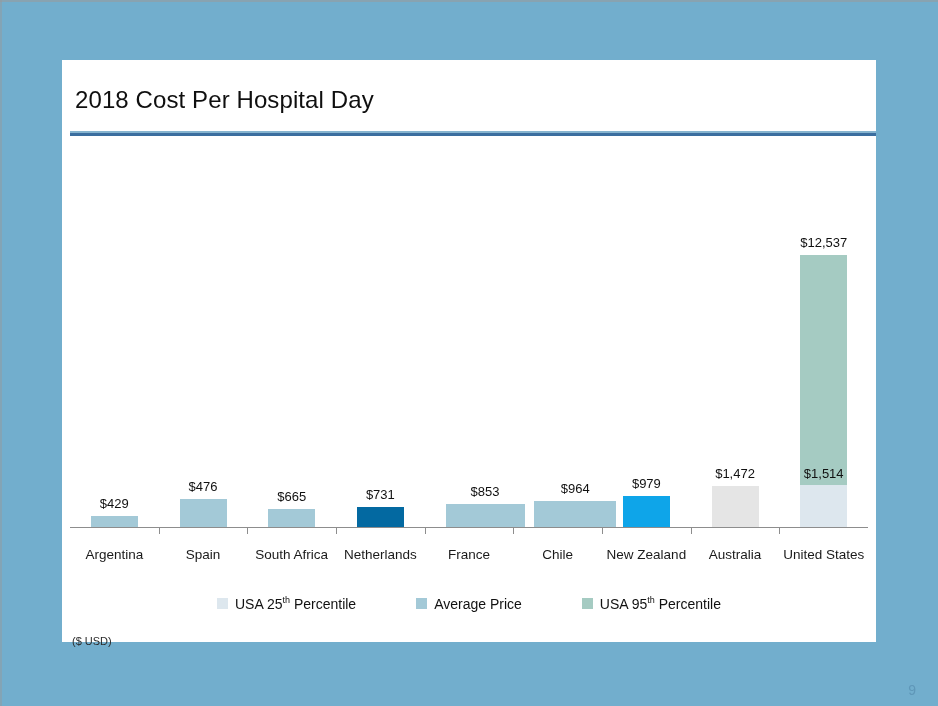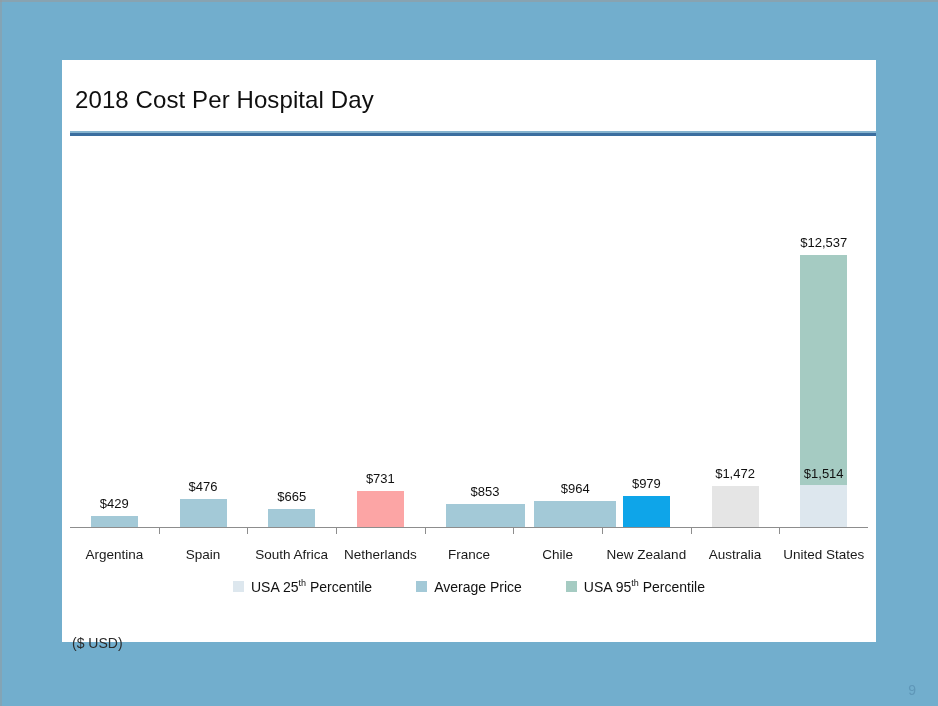--- a/index.html
+++ b/index.html
@@ -157,26 +157,26 @@
     white-space: nowrap;
   }
   .seg-label.inside-top {
     top: -19px;
   }
 
   
   .legend {
     position: absolute;
     left: 0;
-    top: 438px;
+    top: 455px;
     width: 814px;
     display: flex;
     justify-content: center;
     align-items: center;
-    gap: 44px;
+    gap: 60px;
   }
   .legend-item {
     display: flex;
     align-items: center;
     gap: 7px;
   }
   .swatch {
     width: 11px;
     height: 11px;
     display: inline-block;
@@ -188,21 +188,21 @@
   }
   .legend-text sup {
     font-size: 9px;
     vertical-align: super;
   }
 
   .usd-note {
     position: absolute;
     left: 10px;
     top: 495px;
-    font-size: 14px;
+    font-size: 11px;
     color: #2b2b2b;
   }
 
   .page-number {
     position: absolute;
     right: 22px;
     bottom: 8px;
     font-size: 14px;
     color: #5f97b8;
   }
@@ -242,21 +242,21 @@
       <div class="bar-slot">
         <div class="bar-stack">
           <div class="seg" style="height:18px;background:#a3c9d7;">
             <span class="seg-label">$665</span>
           </div>
         </div>
       </div>
 
       <div class="bar-slot">
         <div class="bar-stack">
-          <div class="seg" style="height:36px;background:#fca5a5;">
+          <div class="seg" style="height:20px;background:#0369a1;">
             <span class="seg-label">$731</span>
           </div>
         </div>
       </div>
 
       <div class="bar-slot">
         <div class="bar-stack">
           <div class="seg" style="height:23px;background:#a3c9d7;padding-left:32px;">
             <span class="seg-label">$853</span>
           </div>

